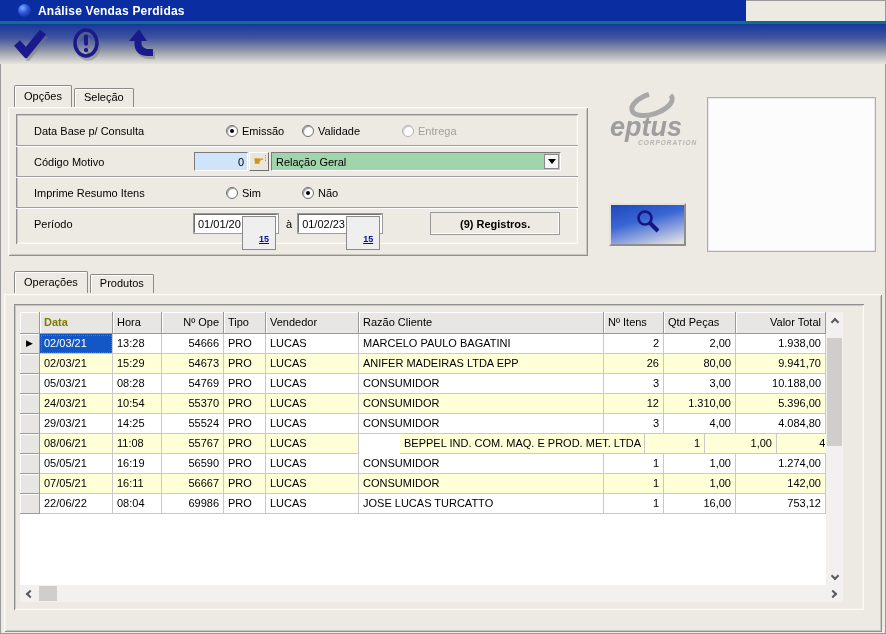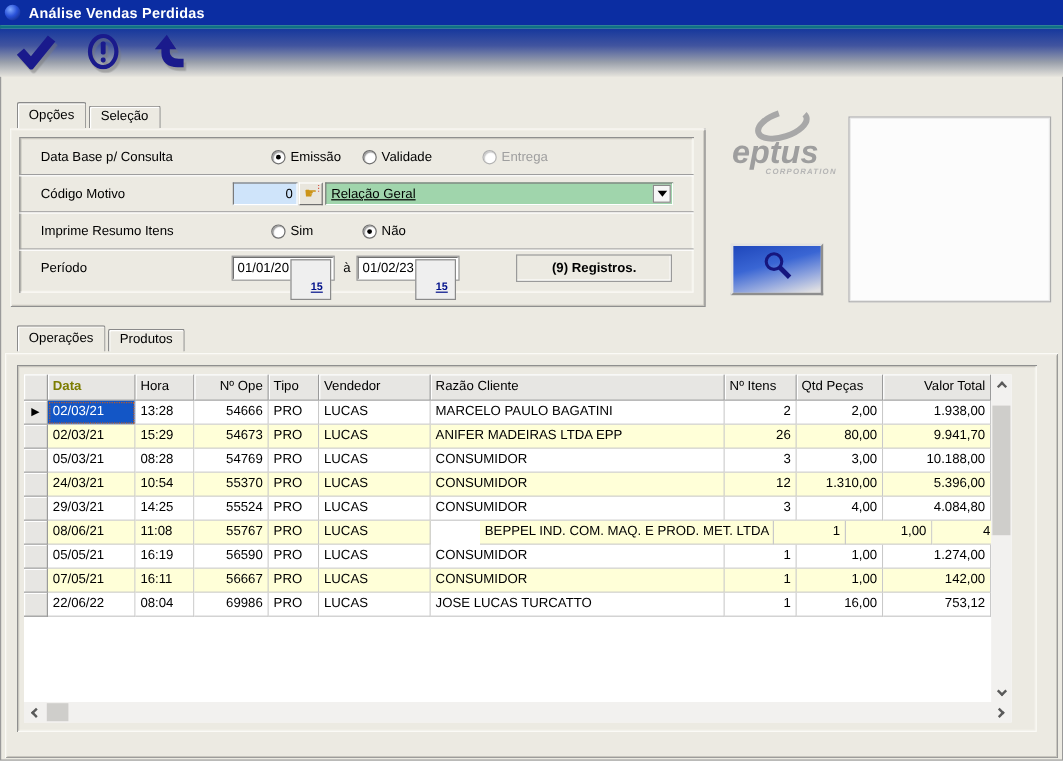--- a/index.html
+++ b/index.html
@@ -1,21 +1,21 @@
 <!DOCTYPE html>
 <html><head>
 <meta charset="utf-8">
 <style>
   html,body{margin:0;padding:0;background:#d8d8d8;}
   *{box-sizing:border-box;font-family:"Liberation Sans",sans-serif;}
   #window{position:relative;width:886px;height:634px;background:#eceae2;overflow:hidden;
           box-shadow:inset 0 0 0 1px #9a9a9a;}
   
-  .titlebar{position:absolute;left:0;top:0;width:886px;height:21px;background:#0b2da2;
-            display:flex;align-items:center;padding-left:4px;}
+  .titlebar{position:absolute;left:0;top:0;width:746px;height:21px;background:#0b2da2;
+            display:flex;align-items:center;padding-left:18px;}
   .sphere{width:13px;height:13px;border-radius:50%;margin-right:7px;
           background:radial-gradient(circle at 35% 30%,#7fa8ff 0%,#2a52d8 45%,#0a1d70 100%);}
   .title-text{color:#fff;font-size:12px;font-weight:bold;letter-spacing:.2px;}
   .teal{position:absolute;left:0;top:21px;width:886px;height:3px;background:#0e7086;}
   
   .toolbar{position:absolute;left:0;top:24px;width:886px;height:40px;
            background:linear-gradient(#16389d 0%,#41549f 35%,#9aa0ab 70%,#e6e4dd 100%);
            display:flex;align-items:center;padding-left:8px;gap:12px;}
   .tool{width:44px;height:36px;display:flex;align-items:center;justify-content:center;background:transparent;border:none;}
   .tool svg{filter:drop-shadow(2px 3px 0 rgba(120,120,120,.45));}
@@ -43,21 +43,21 @@
   .radio-block.checked .rb::after{content:'';width:4px;height:4px;background:#000;border-radius:50%;}
   .radio-block.disabled{color:#9f9f9f;}
   .radio-block.disabled .rb{border-color:#b2b2b2;box-shadow:inset 1px 1px 1px #c9c9c9;}
   .radio-entrega{margin-left:24px;}
   .code-input{width:54px;height:19px;background:#cfe4fa;border:1px solid;border-color:#7a7a7a #fff #fff #7a7a7a;
       font-size:11px;text-align:right;padding:0 3px;color:#000;}
   .hand-btn{width:20px;height:19px;margin-left:1px;background:#e9e6dd;border:1px solid;border-color:#fff #6f6f6f #6f6f6f #fff;
       font-size:12px;line-height:15px;text-align:center;color:#cc9418;padding:0;position:relative;}
   .hand-btn .dots{position:absolute;right:-1px;top:2px;color:#d03020;font-size:7px;line-height:5px;}
   .combo{width:290px;height:19px;margin-left:2px;background:#a0d5ac;border:1px solid;border-color:#7a7a7a #fff #fff #7a7a7a;
-      font-size:11px;display:flex;align-items:center;padding-left:4px;position:relative;text-decoration:underline;}
+      font-size:11px;display:flex;align-items:center;padding-left:4px;position:relative;}
   .combo-arrow{position:absolute;right:1px;top:1px;bottom:1px;width:15px;background:#f6f6f6;border:1px solid #8a8a8a;
       display:flex;align-items:center;justify-content:center;}
   .tri-down{width:0;height:0;border-left:4px solid transparent;border-right:4px solid transparent;border-top:5px solid #000;}
   .date-wrap{width:84px;height:19px;background:#fff;border:1px solid;border-color:#6f6f6f #fff #fff #6f6f6f;
       outline:1px solid #9a9a9a;font-size:11px;display:flex;align-items:center;padding-left:3px;position:relative;}
   .cal-btn{position:absolute;right:1px;top:1px;width:18px;height:15px;background:#efefef;border:1px solid #8a8a8a;
       font-size:9px;font-weight:bold;color:#00108a;text-align:center;line-height:13px;padding:16px;}
   .cal-btn u{text-decoration:underline;}
   .a-sep{margin:0 6px 0 8px;font-size:11px;}
   .reg-panel{margin-left:48px;width:130px;height:23px;border:1px solid #9a9a9a;box-shadow:inset -1px -1px 0 #fff;

